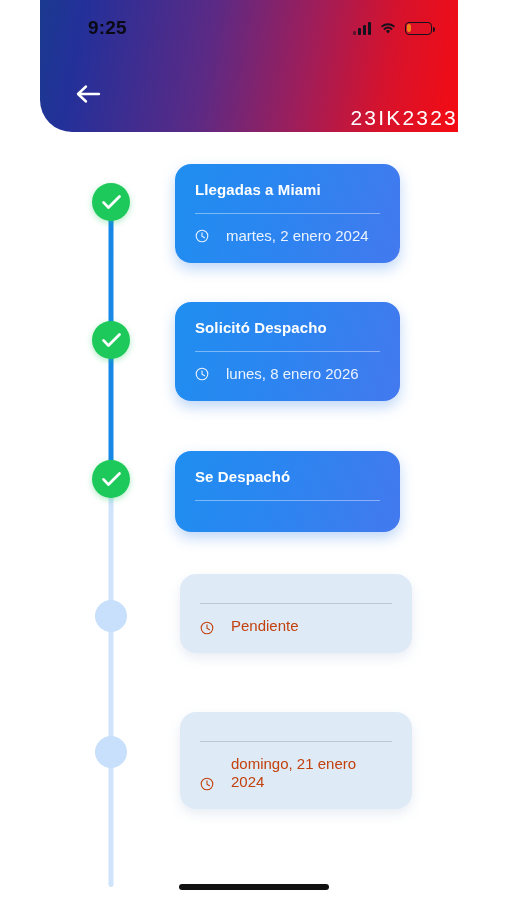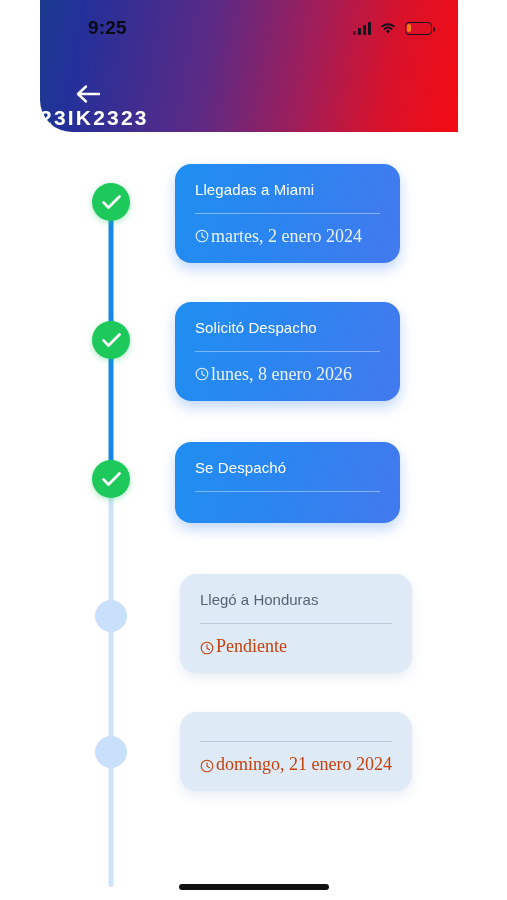--- a/index.html
+++ b/index.html
@@ -124,24 +124,24 @@
     height: 44px;
     display: flex;
     align-items: center;
     justify-content: center;
     cursor: pointer;
   }
   .back-button svg { width: 26px; height: 22px; display: block; }
 
   .nav-title {
     width: 100%;
-    text-align: left;
+    text-align: right;
     color: #ffffff;
     font-size: 21px;
-    font-weight: bold;
+    font-weight: normal;
     letter-spacing: 2.2px;
     margin-top: 48px;
   }
 
   
   .timeline {
     position: absolute;
     top: 132px;
     left: 0;
     right: 0;
@@ -212,42 +212,41 @@
     background: #dfeaf7;
     box-shadow: 0 5px 12px rgba(150, 175, 205, .22);
   }
 
   .card-title {
     font-size: 15px;
     line-height: 20px;
   }
   .card.active .card-title {
     color: #ffffff;
-    font-weight: normal;
+    font-weight: bold;
     letter-spacing: .1px;
   }
   .card.inactive .card-title {
     color: #576472;
     font-weight: normal;
   }
 
   .card-divider {
     height: 1px;
     margin: 13px 0 13px 0;
   }
   .card.active .card-divider { background: rgba(255,255,255,.40); }
   .card.inactive .card-divider { background: #b9c9da; }
 
   .card-meta {
     display: flex;
     align-items: center;
-    gap: 2px;
-    font-size: 18px;
+    gap: 17px;
+    font-size: 15px;
     line-height: 18px;
-    font-family: Liberation Serif, serif;
   }
   .card.active .card-meta { color: #eaf3ff; }
   .card.inactive .card-meta { color: #c2410c; align-items: flex-end; }
 
   .clock-icon { width: 14px; height: 14px; flex: 0 0 14px; display: block; }
 
   
   .home-indicator {
     position: absolute;
     left: 50%;
@@ -351,30 +350,29 @@
     </div>
 
     <div class="step">
       <div class="marker done" style="top:347px">
         <span>
           <svg viewBox="0 0 21 16">
             <path d="M2.5 8.4l5 5.2L18.5 2.6" fill="none" stroke="#ffffff" stroke-width="2.8" stroke-linecap="round" stroke-linejoin="round"></path>
           </svg>
         </span>
       </div>
-      <div class="card active" style="top:310px">
+      <div class="card active" style="top:319px">
         <div class="card-title">Se Despachó</div>
         <div class="card-divider"></div>
       </div>
     </div>
 
     <div class="step">
       <div class="marker pending" style="top:484px"></div>
       <div class="card inactive" style="top:442px">
-        <div class="card-title">Llegó a Honduras</div>
         <div class="card-divider"></div>
         <div class="card-meta">
           <span>
             <svg class="clock-icon" viewBox="0 0 14 14">
               <circle cx="7" cy="7" r="5.8" fill="none" stroke="currentColor" stroke-width="1.1"></circle>
               <path d="M7 3.8V7.2l2.5 1.5" fill="none" stroke="currentColor" stroke-width="1.1" stroke-linecap="round"></path>
             </svg>
           </span>
           <span>Pendiente</span>
         </div>

